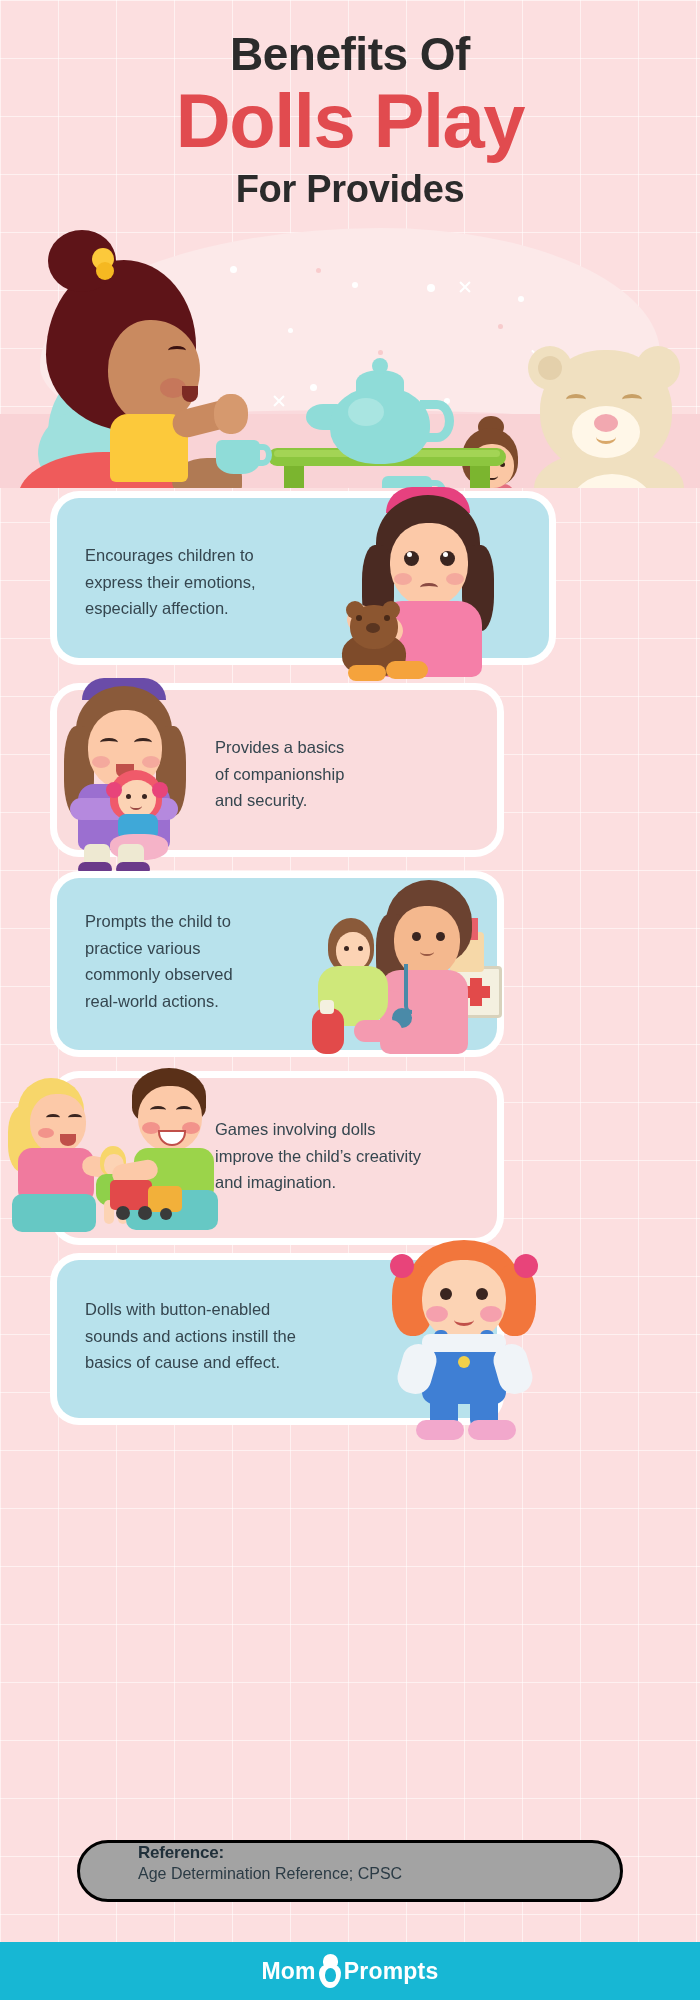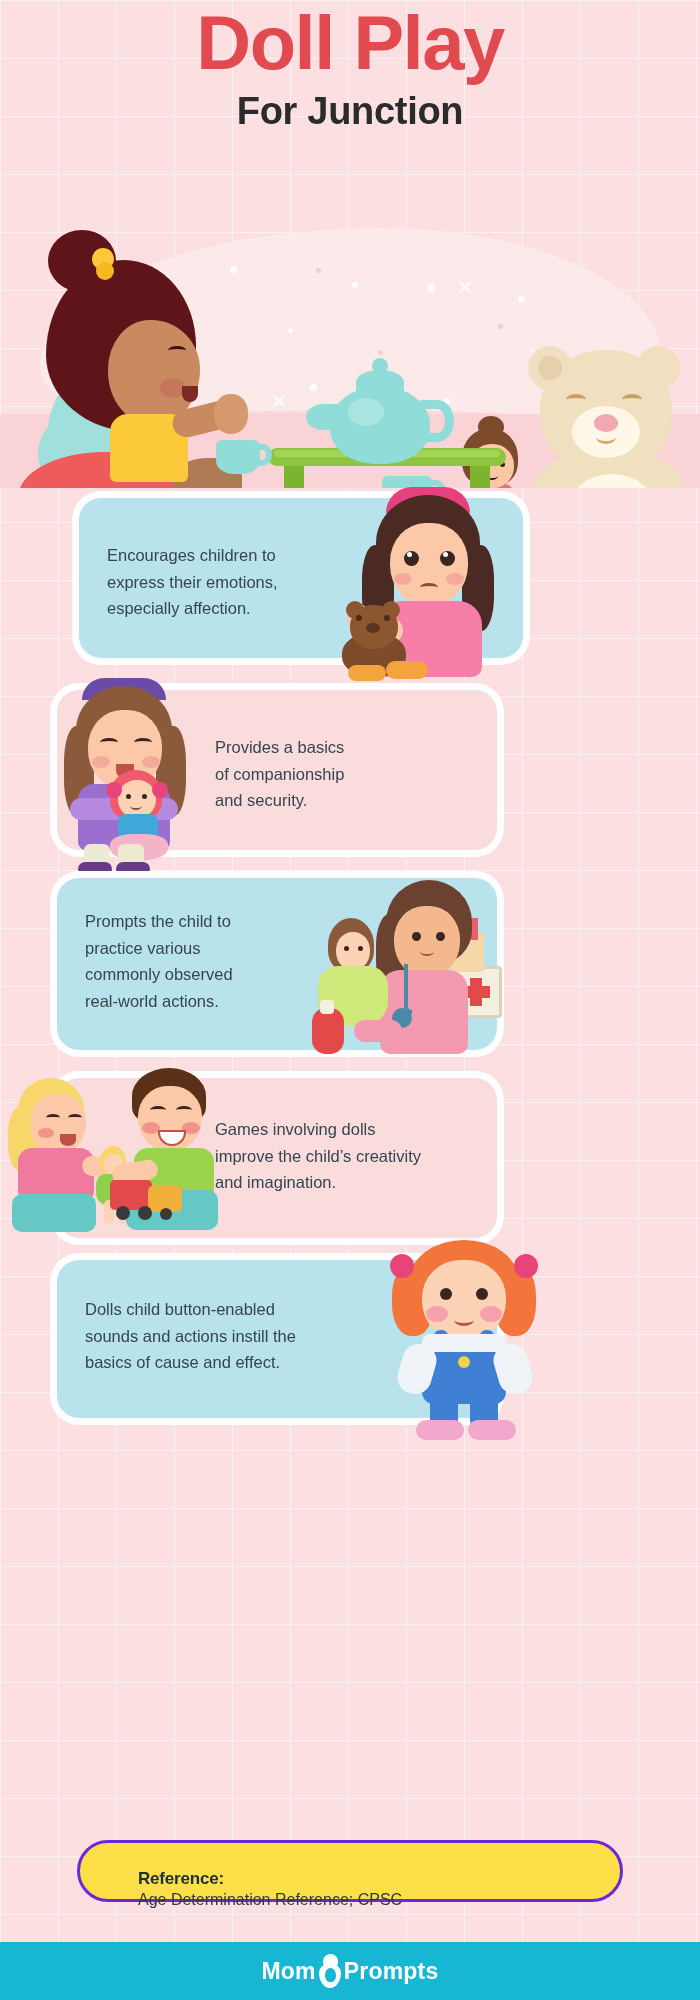--- a/index.html
+++ b/index.html
@@ -191,22 +191,22 @@
     position: absolute; font-size: 16.5px; line-height: 1.62;
     color: #35464f; white-space: pre-line; font-weight: 400;
   }
 
   
   .ill { position: absolute; }
 
   
   .reference {
     position: absolute; left: 77px; top: 1840px; width: 546px; height: 62px;
-    background: #fde047; border: 3px solid #6d28d9; border-radius: 31px;
-    padding: 26px 0 0 58px;
+    background: #a3a3a3; border: 3px solid #000000; border-radius: 31px;
+    padding: 0 0 0 58px;
   }
   .ref-title { font-size: 17px; font-weight: 800; color: #20303a; letter-spacing: -0.2px; }
   .ref-body { font-size: 16px; color: #2b3b45; margin-top: 2px; }
 
   
   .footer {
     position: absolute; left: 0; top: 1942px; width: 700px; height: 58px;
     background: #17b7d4; display: flex; align-items: center; justify-content: center;
   }
   .logo { display: flex; align-items: center; }
@@ -218,22 +218,23 @@
   .logo-mark .lm-head { position: absolute; left: 6px; top: 0; width: 15px; height: 14px; background: #fff; border-radius: 50% 50% 40% 40%; }
   .logo-mark .lm-body { position: absolute; left: 2px; top: 10px; width: 22px; height: 24px; background: #fff; border-radius: 45% 45% 50% 50% / 35% 35% 65% 65%; }
   .logo-mark .lm-cut { position: absolute; left: 8px; top: 14px; width: 11px; height: 14px; background: #17b7d4; border-radius: 50% 50% 45% 45%; }
 </style>
 </head>
 <body>
 
 <div class="grid-bg"></div>
 
 <div class="header">
-  <div class="title-2">Doll Play</div>
-  <div class="title-3">For Junction</div>
+  <div class="title-1">Benefits Of</div>
+  <div class="title-2">Dolls Play</div>
+  <div class="title-3">For Provides</div>
 </div>
 
 <div class="hero">
   <div class="hero-blob"></div>
 
   <div class="spark" style="left:230px;top:38px;width:7px;height:7px;"></div>
   <div class="spark" style="left:316px;top:40px;width:5px;height:5px;opacity:.6;background:#f6b9bb;"></div>
   <div class="spark" style="left:352px;top:54px;width:6px;height:6px;"></div>
   <div class="spark" style="left:427px;top:56px;width:8px;height:8px;"></div>
   <div class="spark" style="left:518px;top:68px;width:6px;height:6px;"></div>
@@ -303,21 +304,21 @@
   <div class="girl-cheek"></div>
   <div class="girl-eye"></div>
   <div class="girl-mouth"></div>
   <div class="girl-body"></div>
   <div class="girl-arm"></div>
   <div class="girl-hand"></div>
   <div class="cup1"></div>
   <div class="cup1-h"></div>
 </div>
 
-<div class="card blue" style="left:57px;top:498px;width:444px;height:160px;margin-left:22px;">
+<div class="card blue" style="left:57px;top:498px;width:492px;height:160px;">
   <div class="card-text" style="left:28px;top:44px;width:280px;">Encourages children to
 express their emotions,
 especially affection.</div>
 </div>
 <div class="ill" style="left:320px;top:483px;width:190px;height:190px;">
   <div style="position:absolute;left:66px;top:4px;width:84px;height:26px;background:#e6417f;border-radius:40px 40px 0 0;"></div>
   <div style="position:absolute;left:56px;top:12px;width:104px;height:96px;background:#4a2a22;border-radius:50% 50% 42% 42%;"></div>
   <div style="position:absolute;left:42px;top:62px;width:32px;height:86px;background:#4a2a22;border-radius:40%;"></div>
   <div style="position:absolute;left:142px;top:62px;width:32px;height:86px;background:#4a2a22;border-radius:40%;"></div>
   <div style="position:absolute;left:70px;top:40px;width:78px;height:84px;background:#fcc9a8;border-radius:46% 46% 50% 50%;"></div>
@@ -439,21 +440,21 @@
   <div style="position:absolute;left:118px;top:140px;width:92px;height:40px;background:#66c8c4;border-radius:10px;"></div>
   <div style="position:absolute;left:104px;top:112px;width:46px;height:20px;background:#fcc9a8;border-radius:10px;transform:rotate(-10deg);"></div>
   <div style="position:absolute;left:102px;top:130px;width:42px;height:30px;background:#e2494a;border-radius:5px;"></div>
   <div style="position:absolute;left:140px;top:136px;width:34px;height:26px;background:#f2b03a;border-radius:5px;"></div>
   <div style="position:absolute;left:108px;top:156px;width:14px;height:14px;background:#3a3a3a;border-radius:50%;"></div>
   <div style="position:absolute;left:130px;top:156px;width:14px;height:14px;background:#3a3a3a;border-radius:50%;"></div>
   <div style="position:absolute;left:152px;top:158px;width:12px;height:12px;background:#3a3a3a;border-radius:50%;"></div>
 </div>
 
 <div class="card blue" style="left:57px;top:1260px;width:440px;height:158px;">
-  <div class="card-text" style="left:28px;top:36px;width:300px;">Dolls child button-enabled
+  <div class="card-text" style="left:28px;top:36px;width:300px;">Dolls with button-enabled
 sounds and actions instill the
 basics of cause and effect.</div>
 </div>
 <div class="ill" style="left:382px;top:1238px;width:190px;height:200px;">
   <div style="position:absolute;left:28px;top:2px;width:108px;height:78px;background:#f2763c;border-radius:50% 50% 30% 30%;"></div>
   <div style="position:absolute;left:10px;top:26px;width:42px;height:72px;background:#f2763c;border-radius:44%;"></div>
   <div style="position:absolute;left:112px;top:26px;width:42px;height:72px;background:#f2763c;border-radius:44%;"></div>
   <div style="position:absolute;left:8px;top:16px;width:24px;height:24px;background:#e8447a;border-radius:50%;"></div>
   <div style="position:absolute;left:132px;top:16px;width:24px;height:24px;background:#e8447a;border-radius:50%;"></div>
   <div style="position:absolute;left:40px;top:22px;width:84px;height:82px;background:#fcd3b4;border-radius:46% 46% 50% 50%;"></div>

